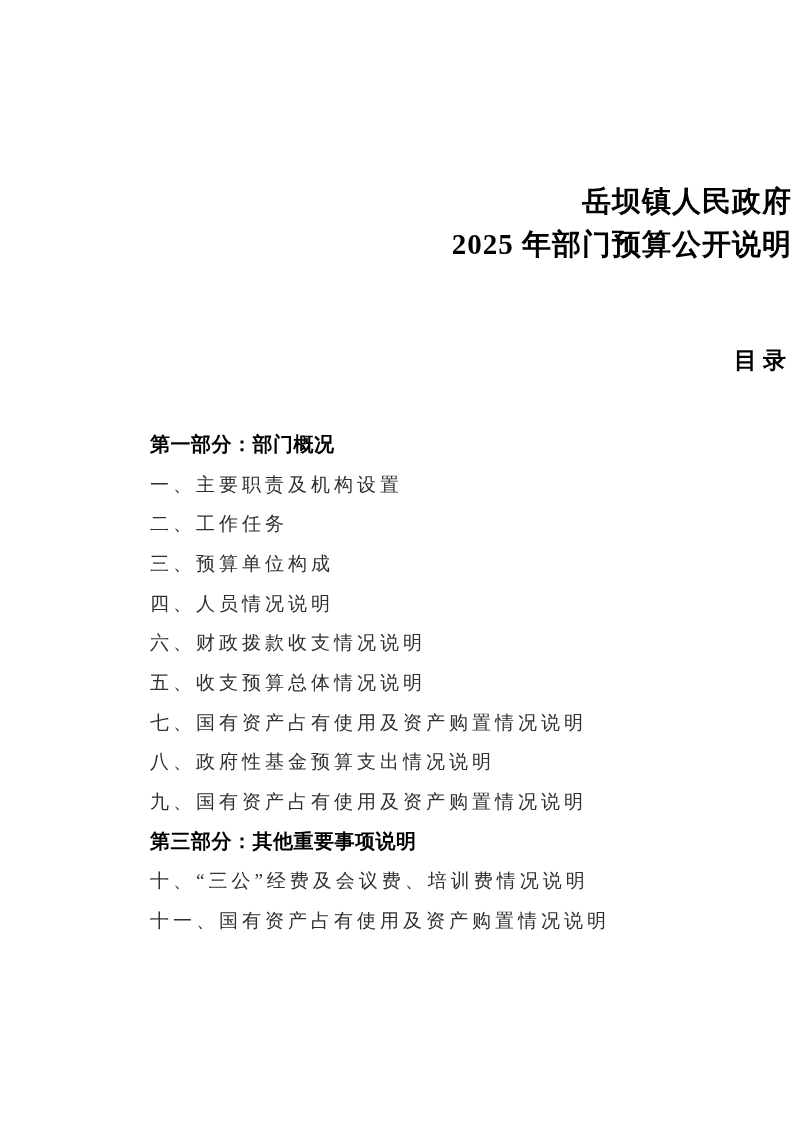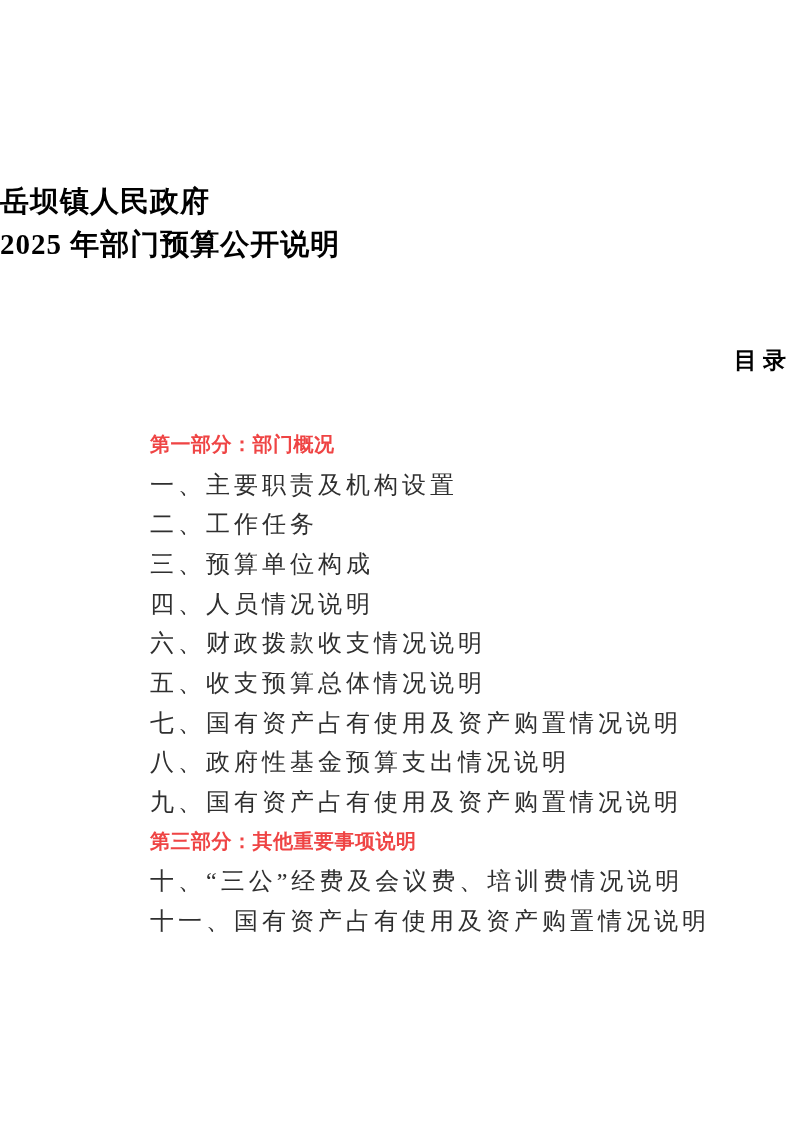--- a/index.html
+++ b/index.html
@@ -14,21 +14,21 @@
     background: #ffffff;
     overflow: hidden;
     font-family: "Liberation Serif", serif;
     color: #000000;
   }
   .doc-title {
     position: absolute;
     top: 180px;
     left: 0;
     width: 100%;
-    text-align: left;
+    text-align: right;
     font-family: "Liberation Serif", serif;
     font-weight: bold;
     font-size: 29px;
     line-height: 43px;
     color: #000000;
     letter-spacing: 1px;
   }
   .toc-caption {
     position: absolute;
     top: 346px;
@@ -53,26 +53,26 @@
     height: 39.7px;
     display: flex;
     align-items: center;
     white-space: nowrap;
   }
   .toc-row.part {
     font-family: "Liberation Sans", sans-serif;
     font-weight: bold;
     font-size: 20px;
     letter-spacing: 0.5px;
-    color: #ef4444;
+    color: #000000;
   }
   .toc-row.item {
     font-family: "Liberation Serif", serif;
     font-weight: normal;
-    font-size: 24px;
+    font-size: 19px;
     letter-spacing: 4px;
     color: #2f2f2f;
   }
 </style>
 </head>
 <body>
 
 <div class="page">
 
   <div class="doc-title">

